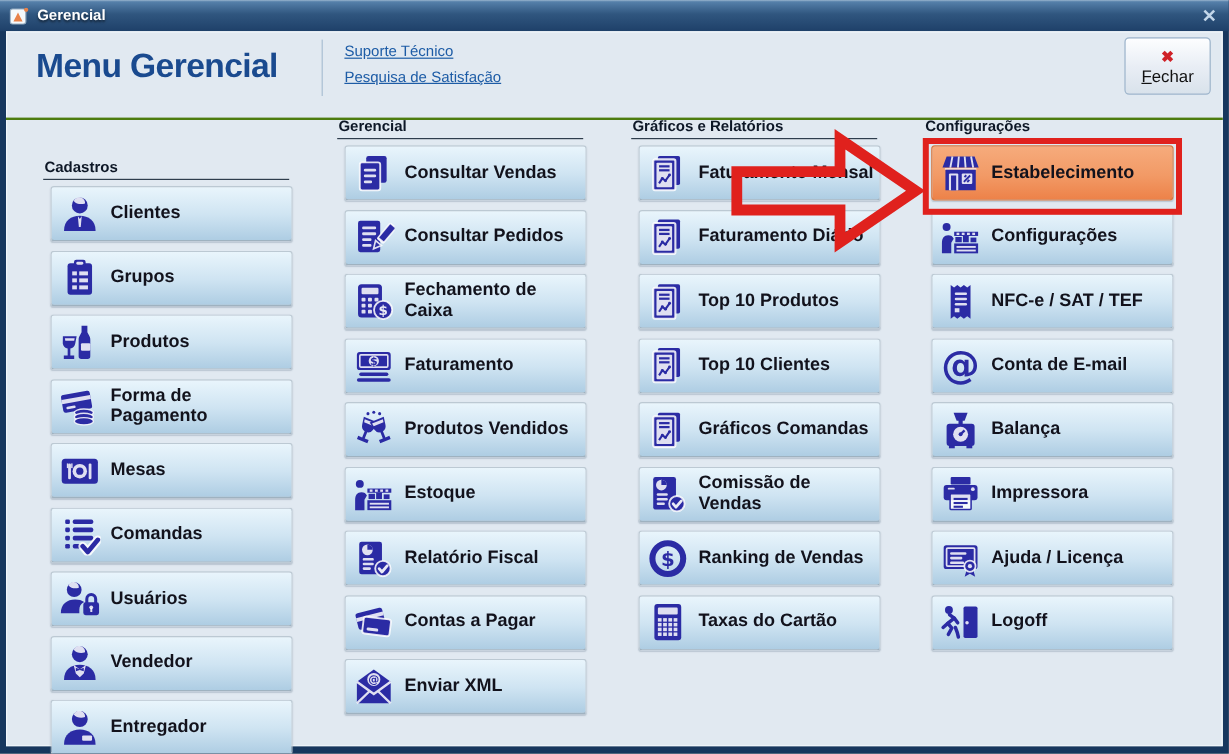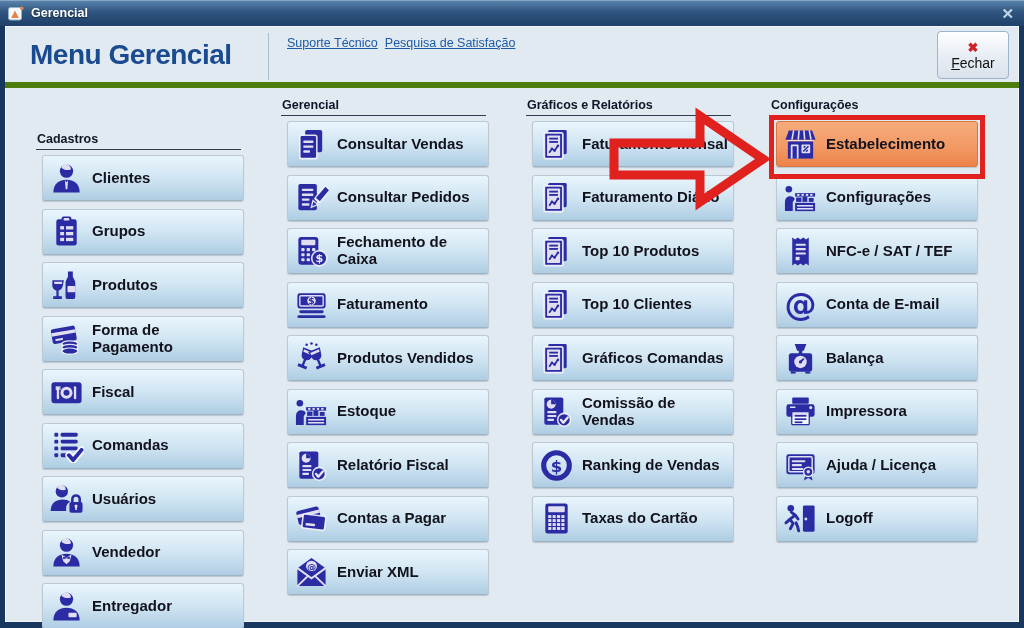--- a/index.html
+++ b/index.html
@@ -11,24 +11,24 @@
   body{margin:0;background:#888;font-family:"Liberation Sans",sans-serif}
   .window{width:1024px;height:628px;position:relative;background:var(--winborder);overflow:hidden}
   .titlebar{position:absolute;top:0;left:0;right:0;height:26px;
     background:linear-gradient(180deg,#5b86b0 0%,#30567f 45%,#1e4069 100%);
     box-shadow:inset 0 1px 0 rgba(255,255,255,.28);
     display:flex;align-items:center;padding:0 10px 0 8px}
   .title-text{color:#fff;font-size:12.5px;font-weight:bold;margin-left:7px;text-shadow:0 1px 2px rgba(0,0,0,.55)}
   .closex{margin-left:auto;color:#c3d7ea;font-weight:bold;font-size:15px;line-height:1;cursor:pointer}
   .inner{position:absolute;top:26px;left:5px;right:5px;bottom:6px;background:var(--bg);
     box-shadow:inset 0 0 0 1px #f2f7fb}
-  .hdr{position:relative;height:62px;border-bottom:6px solid #4d7c0f}
+  .hdr{position:relative;height:74px;border-bottom:2px solid #4d7c0f}
   .hdr h1{position:absolute;left:25px;top:13px;margin:0;font-size:28px;color:var(--titleblue);letter-spacing:-.5px}
   .vsep{position:absolute;left:263px;top:7px;height:47px;width:1px;background:#aabfd3}
-  .links{position:absolute;left:282px;top:10px;display:flex;gap:7px}
+  .links{position:absolute;left:282px;top:10px;display:flex;flex-direction:column;gap:7px}
   .links a{color:var(--link);font-size:12.5px;text-decoration:underline;cursor:pointer}
   .fechar{position:absolute;top:5px;right:10px;width:72px;height:48px;
     background:linear-gradient(180deg,#fdfeff,#e9eef5 50%,#d9e2eb);
     border:1px solid #9db4cb;border-radius:4px;display:flex;flex-direction:column;
     align-items:center;justify-content:center;gap:2px;cursor:pointer;font-family:inherit;padding:0}
   .fechar .fx{color:#cf2128;font-size:13px;font-weight:bold;line-height:1}
   .fechar .flabel{font-size:14px;color:#111;line-height:1}
   .content{position:absolute;top:62px;left:0;right:0;bottom:0}
   .col{position:absolute;top:10px;width:210px}
   .col-h{font-size:12.5px;font-weight:bold;color:#0d1726;padding:0 0 3px 1px;
@@ -142,21 +142,21 @@
               <svg class="ico" viewBox="0 0 36 36" width="35" height="35" fill="currentColor">
                 <rect x="2.5" y="7.5" width="31" height="21.5" rx="3"></rect>
                 <rect class="d" x="8" y="11.5" width="2.4" height="13.5" rx="1.1"></rect>
                 <rect class="d" x="6.9" y="11.5" width="1.2" height="4"></rect>
                 <rect class="d" x="10.6" y="11.5" width="1.2" height="4"></rect>
                 <circle class="d" cx="18" cy="18.2" r="6.2"></circle>
                 <circle cx="18" cy="18.2" r="3.1"></circle>
                 <rect class="d" x="25.6" y="11.5" width="2.4" height="13.5" rx="1.1"></rect>
               </svg>
             </span>
-            <span class="lbl">Fiscal</span>
+            <span class="lbl">Mesas</span>
           </div>
           <div class="mbtn">
             <span class="ic">
               <svg class="ico" viewBox="0 0 36 36" width="35" height="35" fill="currentColor">
                 <g>
                   <rect x="5.5" y="5" width="4" height="4" rx="1.2"></rect>
                   <rect x="12" y="5" width="17.5" height="4" rx="1.5"></rect>
                   <rect x="5.5" y="12" width="4" height="4" rx="1.2"></rect>
                   <rect x="12" y="12" width="17.5" height="4" rx="1.5"></rect>
                   <rect x="5.5" y="19" width="4" height="4" rx="1.2"></rect>

